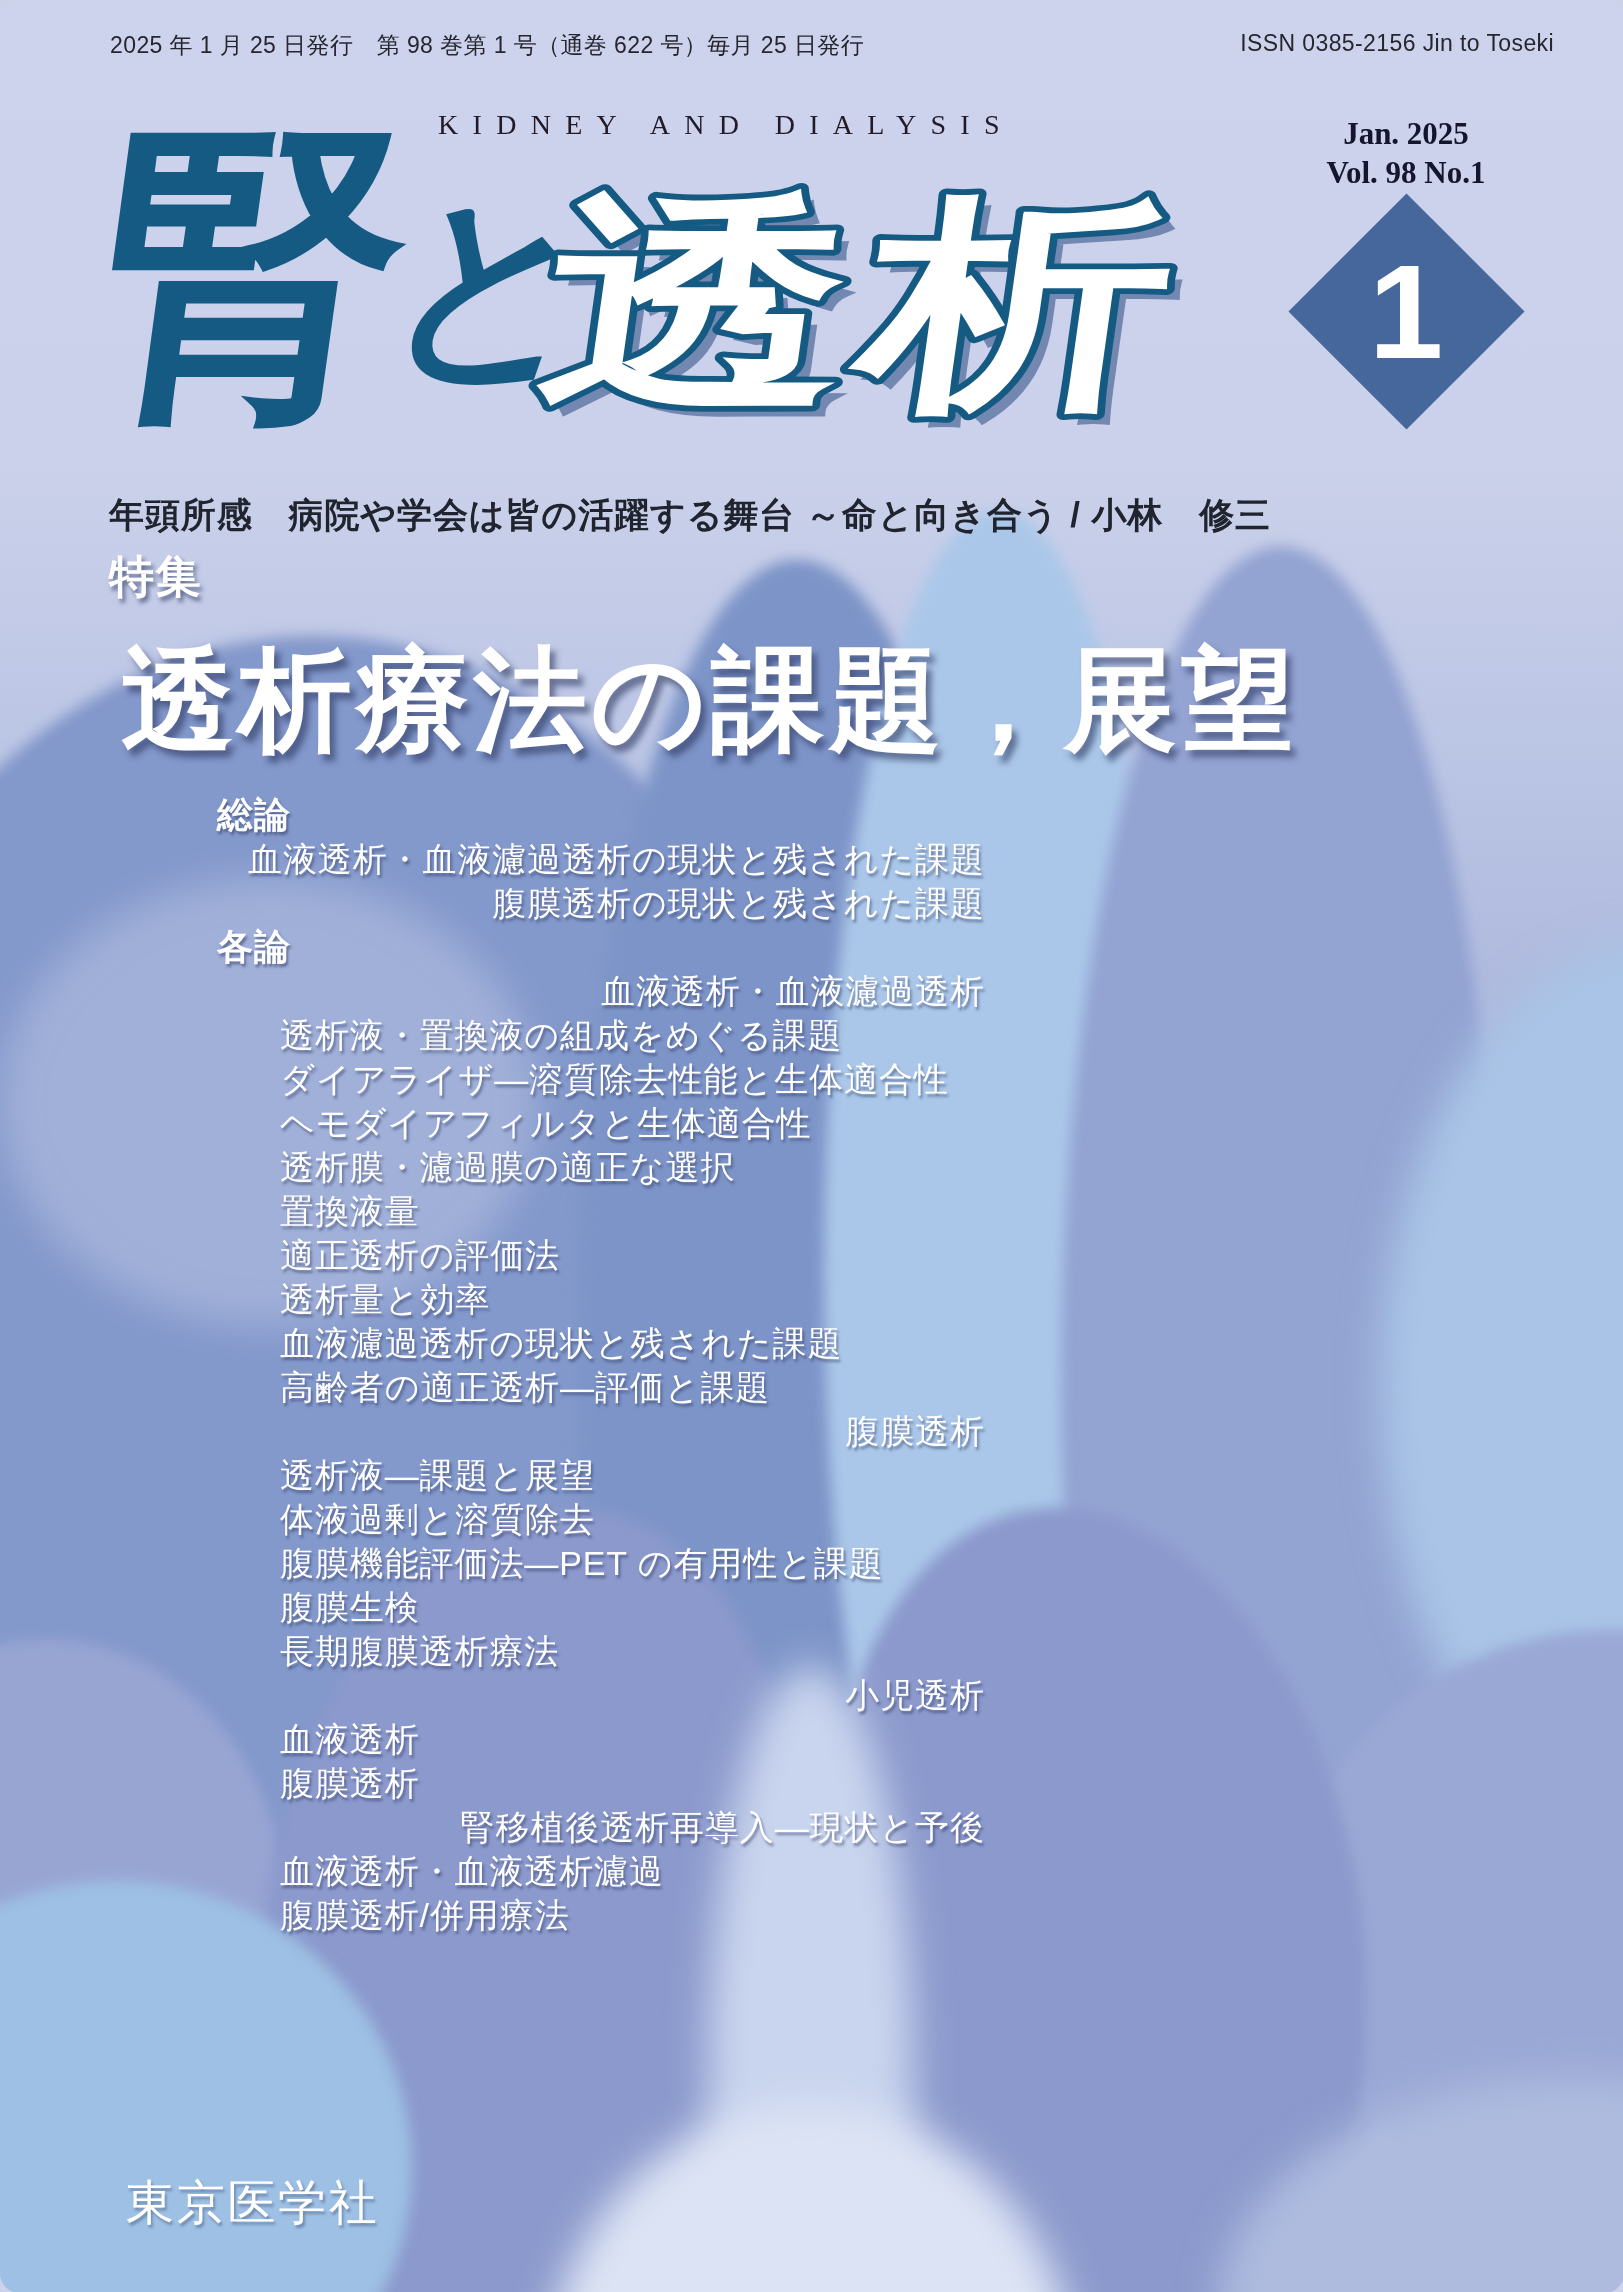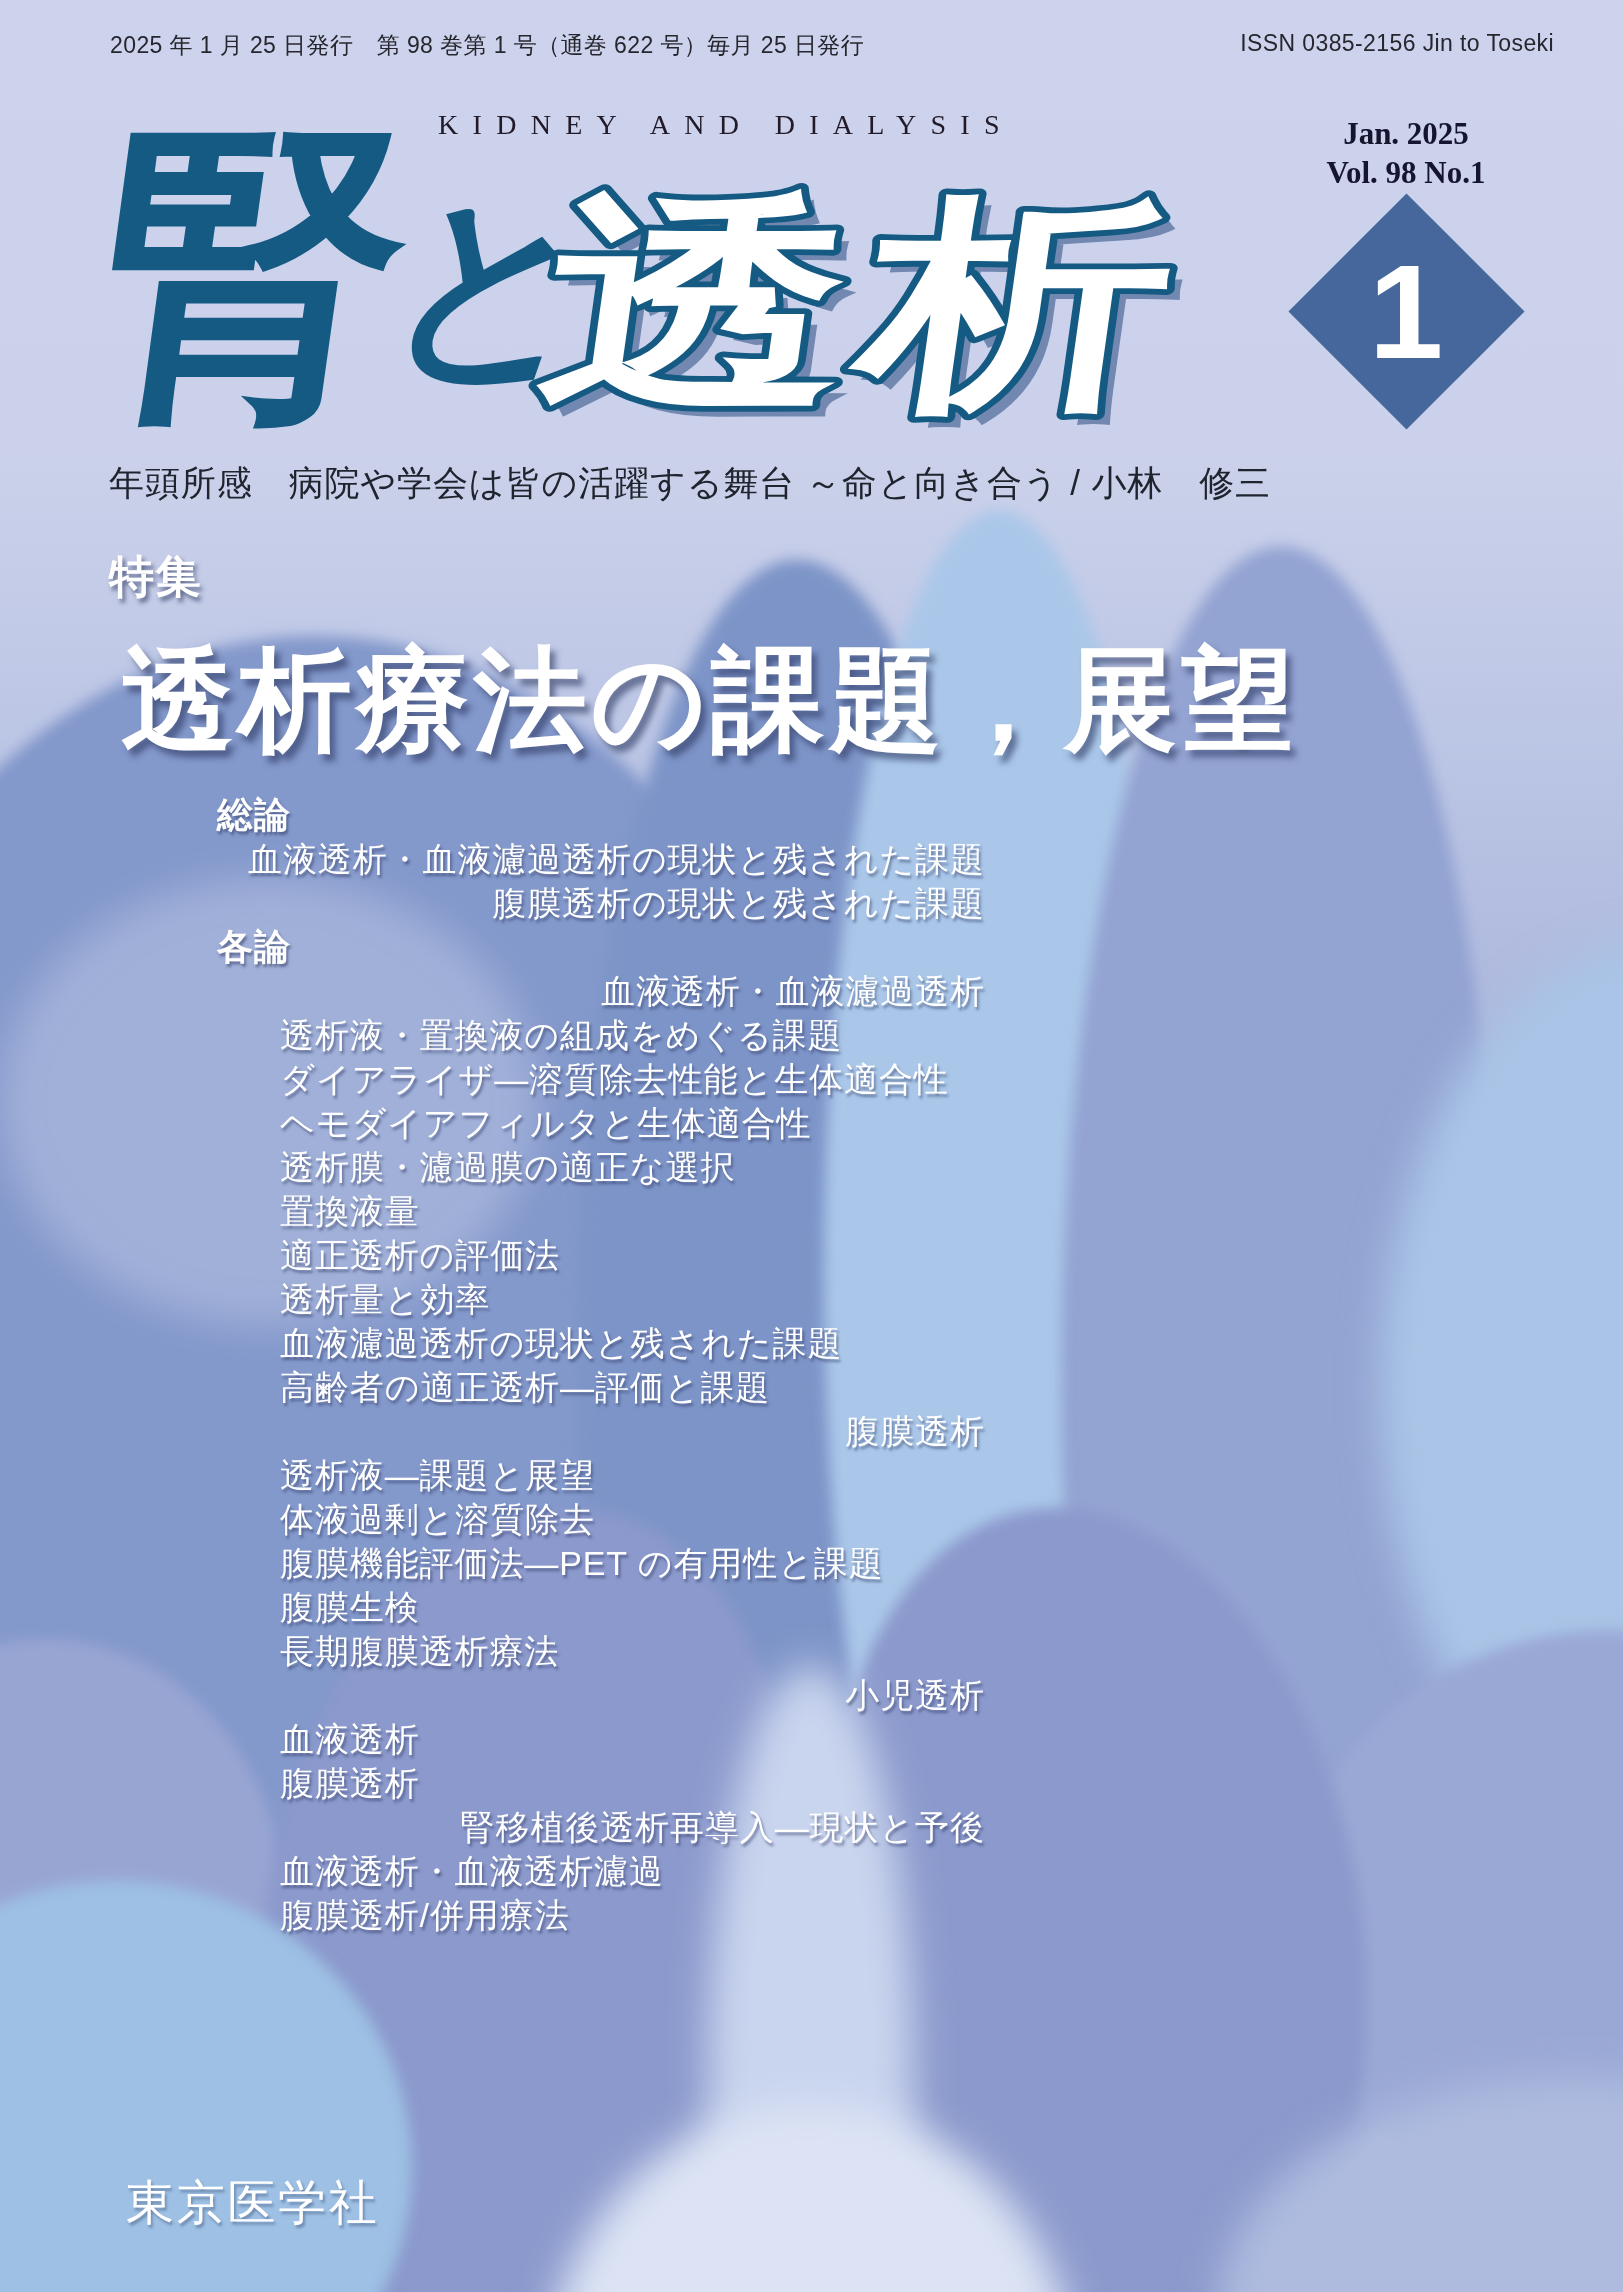--- a/index.html
+++ b/index.html
@@ -1,18 +1,18 @@
 <!DOCTYPE html>
 <html style="font-size:14.3px"><head>
 <meta charset="utf-8">
 <title>cover</title>
 <style>
   html,body{margin:0;padding:0;background:#cbd2ea;}
   .cover{position:relative;width:1624px;height:2293px;overflow:hidden;
-         font-family:"Liberation Sans",sans-serif;}
+         font-family:"Liberation Sans",sans-serif;border-radius:20px;}
   .bg{position:absolute;left:0;top:0;width:100%;height:100%;}
 
   .topline{position:absolute;left:0;right:0;top:30px;display:flex;
            justify-content:space-between;padding:0 70px 0 110px;
            font-size:23px;color:#26262e;letter-spacing:0.4px;}
 
   .english-title{position:absolute;left:438px;top:109px;
                  font-family:"Liberation Serif",serif;font-size:28px;
                  letter-spacing:14.3px;color:#221a28;white-space:nowrap;}
 
@@ -26,22 +26,22 @@
   .issue-block{position:absolute;left:1254px;top:115px;width:304px;
                text-align:center;font-family:"Liberation Serif",serif;
                font-weight:bold;color:#15152e;font-size:31px;line-height:1.25;}
 
   .diamond{position:absolute;left:1323px;top:228px;width:167px;height:167px;
            background:#46679c;transform:rotate(45deg);
            display:flex;align-items:center;justify-content:center;}
   .diamond span{transform:rotate(-45deg);color:#ffffff;font-size:134px;
                 font-weight:bold;line-height:1;}
 
-  .lead{position:absolute;left:109px;top:460px;font-size:35px;color:#20242f;
-        font-weight:400;letter-spacing:0.9px;white-space:nowrap;}
+  .lead{position:absolute;left:109px;top:492px;font-size:35px;color:#20242f;
+        font-weight:700;letter-spacing:0.9px;white-space:nowrap;}
 
   .feature-label{position:absolute;left:109px;top:547px;font-size:45px;
                  color:#ffffff;font-weight:bold;letter-spacing:1.8px;
                  text-shadow:2.7px 3.6px 4.5px rgba(43,55,96,.65);}
 
   .feature-title{position:absolute;left:109px;top:627px;margin:12px;
                  font-family:"Liberation Serif",serif;font-weight:bold;
                  font-size:113px;line-height:1.1;color:#ffffff;letter-spacing:4.5px;
                  text-shadow:5.4px 7.2px 6.3px rgba(43,55,96,.6);white-space:nowrap;}
 

